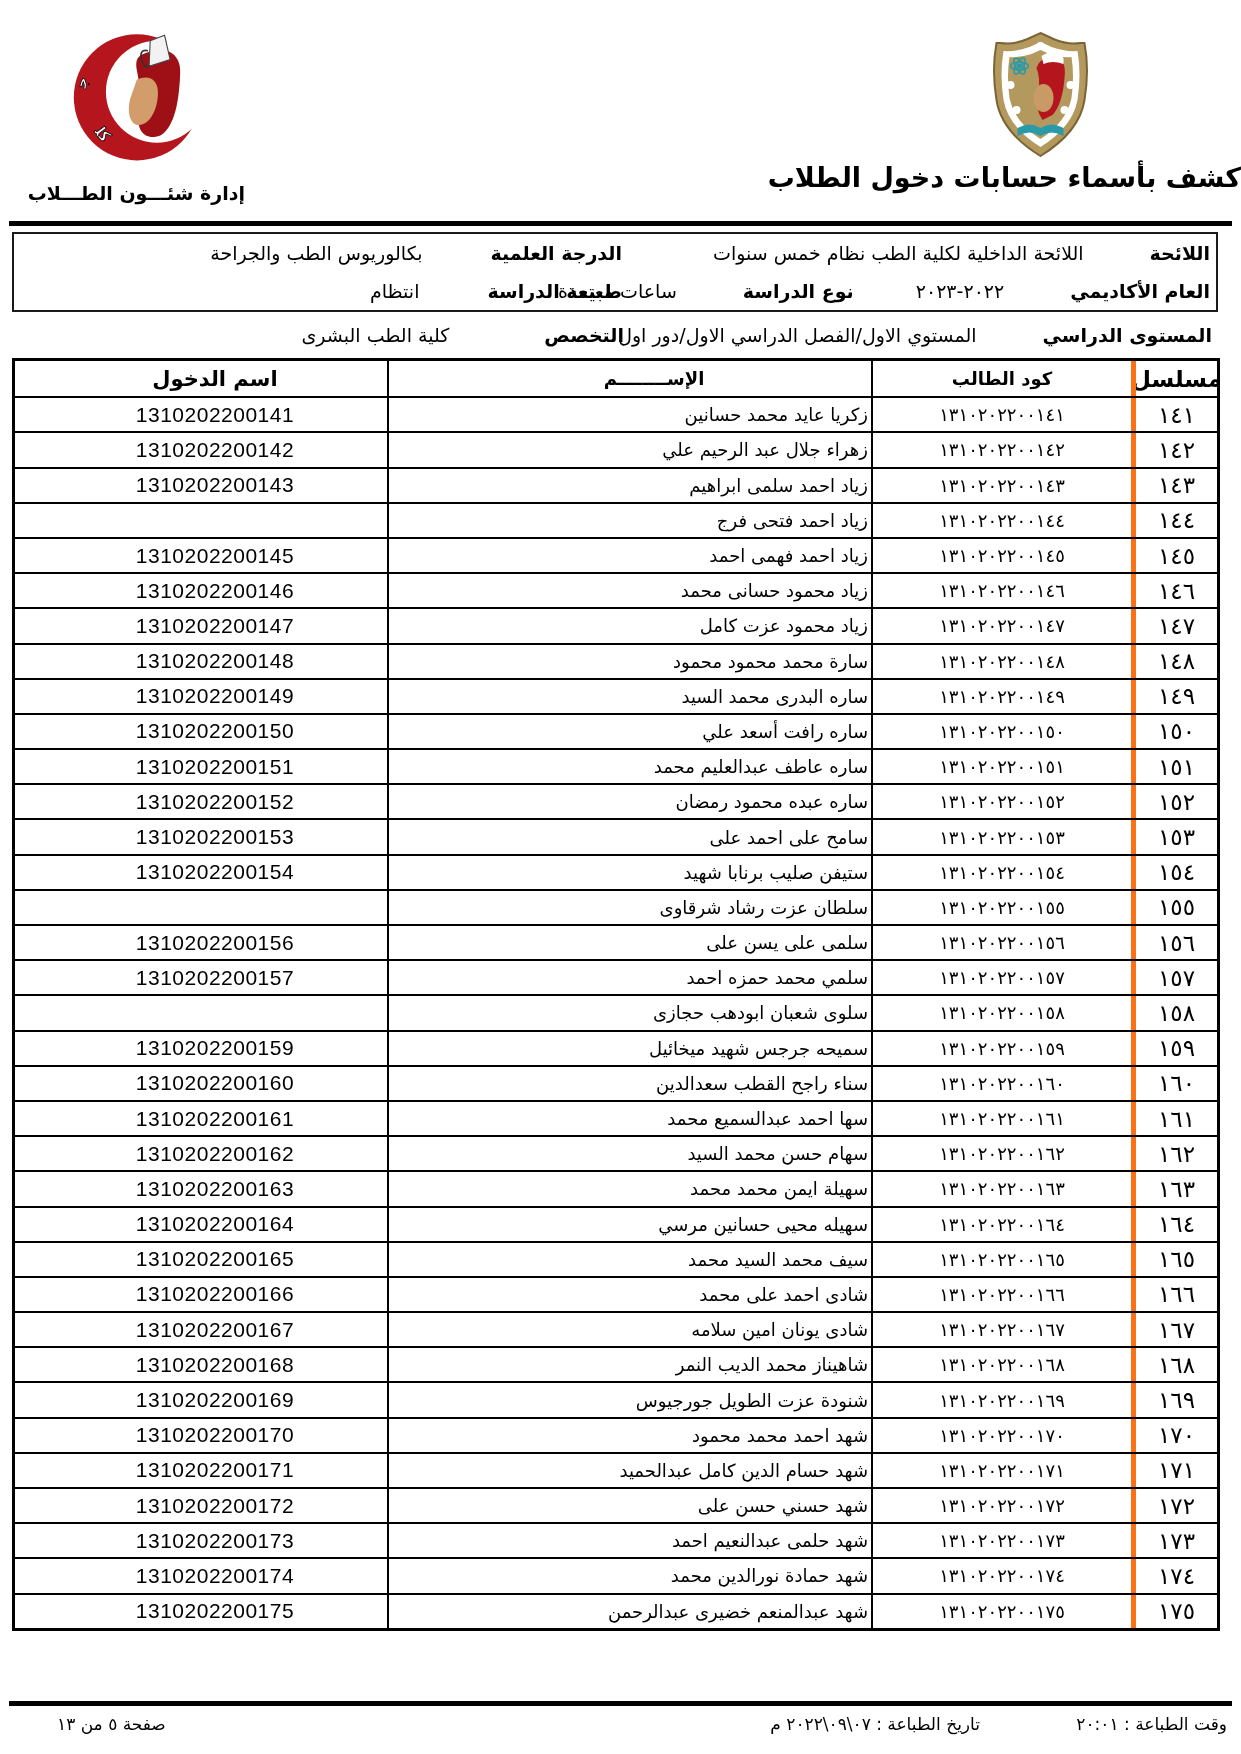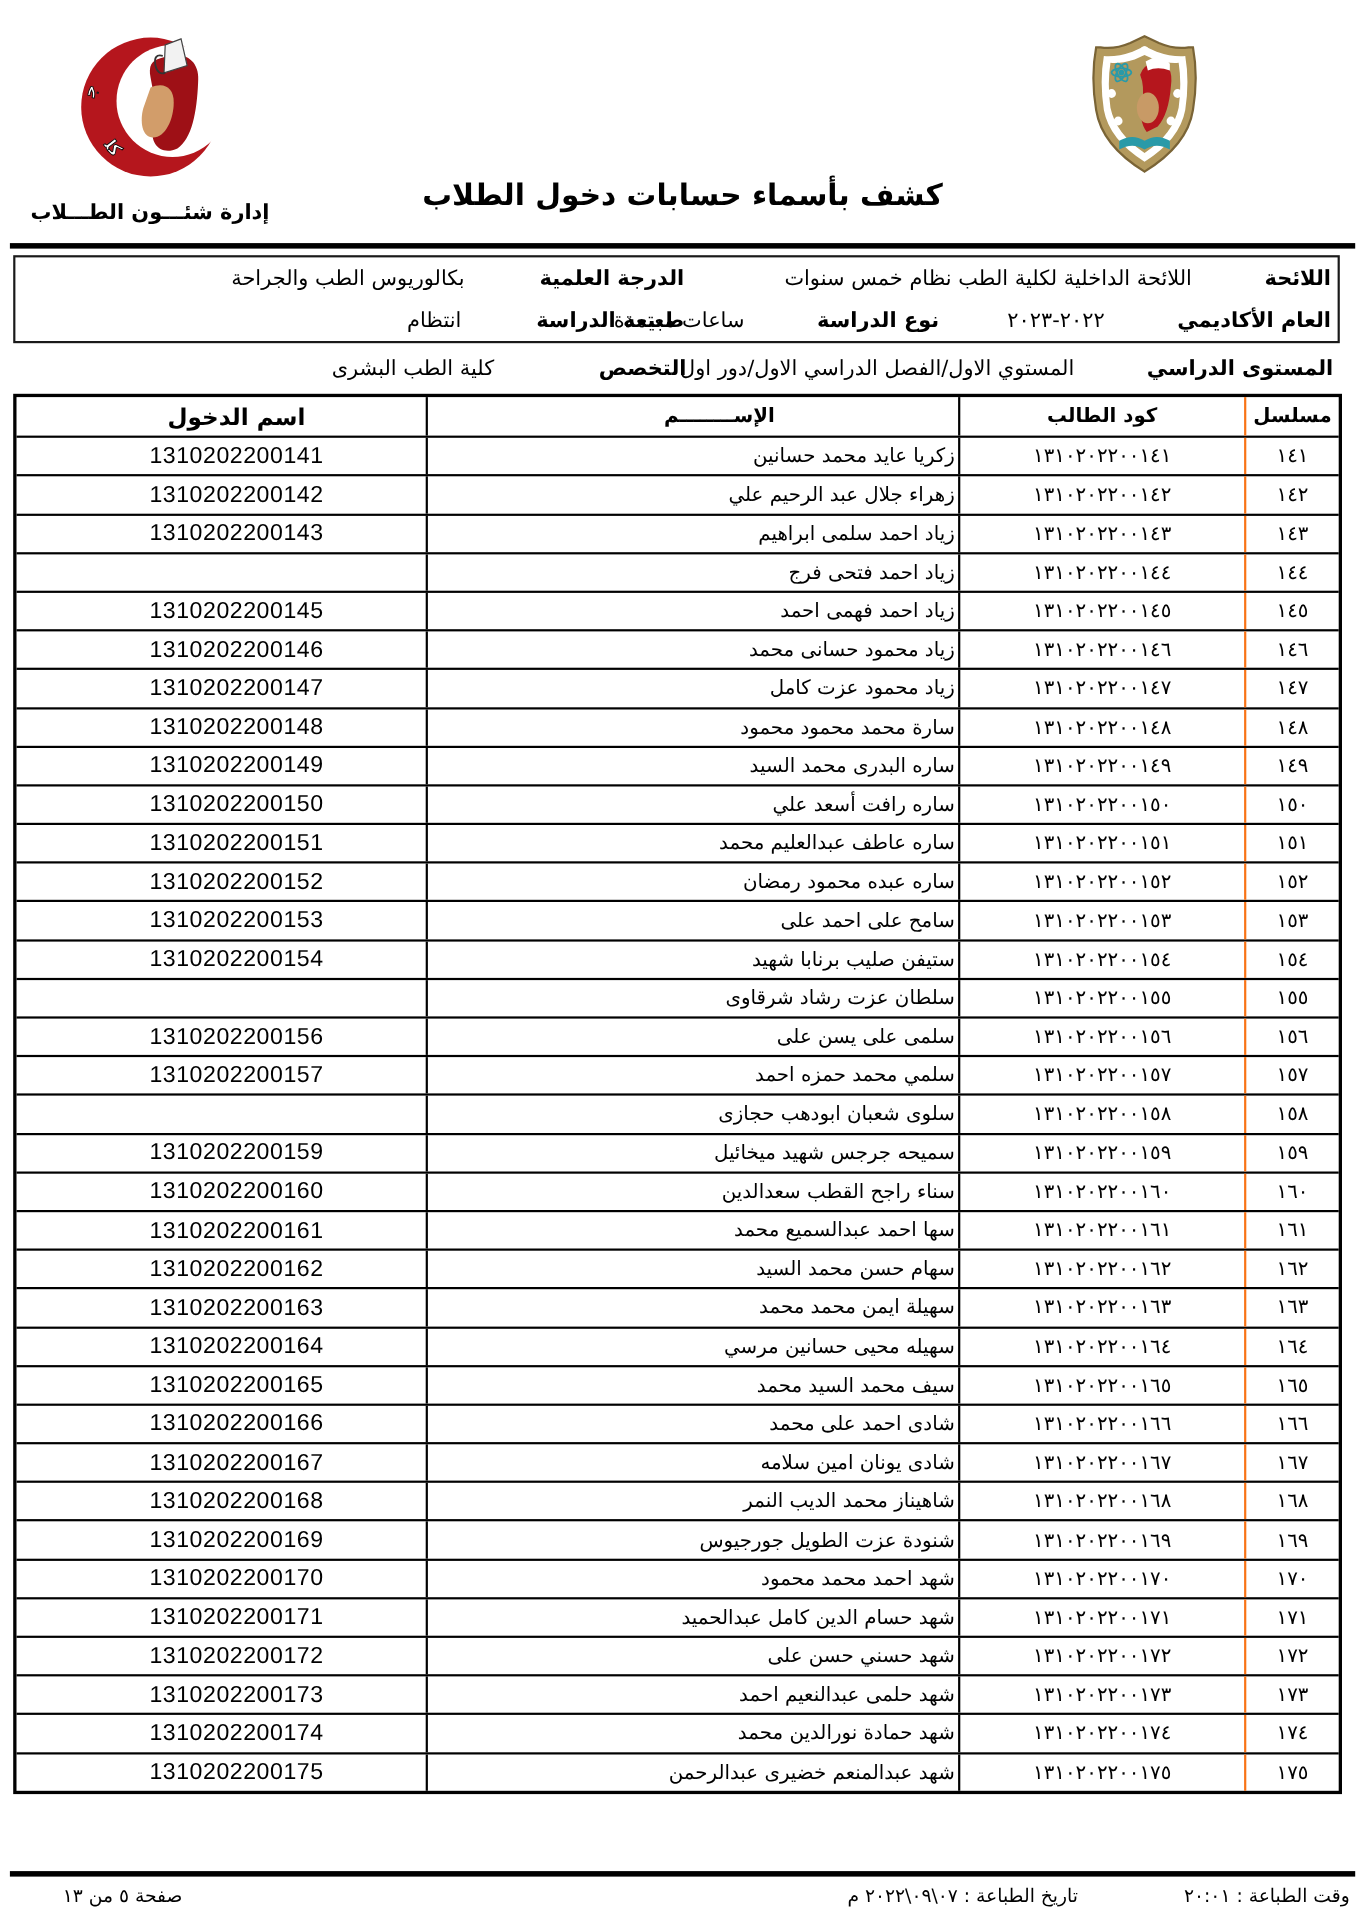--- a/index.html
+++ b/index.html
@@ -2,21 +2,21 @@
 <html lang="ar" dir="rtl"><head>
 <meta charset="utf-8">
 <style>
   html,body{margin:0;padding:0;background:#888;}
   .page{position:relative;width:1241px;height:1754px;background:#ffffff;margin:0 auto;
         font-family:"DejaVu Sans",sans-serif;color:#000;direction:rtl;overflow:hidden;}
   
   .left-logo{position:absolute;left:48px;top:22px;width:190px;text-align:center;}
   .dept-text{position:absolute;left:40px;top:182px;width:205px;
              font-weight:bold;font-size:19px;white-space:nowrap;}
-  .doc-title{position:absolute;left:0;right:0;top:162px;text-align:center;
+  .doc-title{position:absolute;left:0;right:0;top:162px;text-align:right;
              font-weight:bold;font-size:27px;}
   .right-logo{position:absolute;left:983px;top:30px;}
   .topline{position:absolute;left:9px;top:221px;width:1223px;height:5px;background:#000;}
   
   .infobox{position:absolute;left:12px;top:232px;width:1206px;height:80px;
            border:2px solid #1a1a1a;box-sizing:border-box;display:flex;flex-direction:column;
            justify-content:space-evenly;padding:0 6px;}
   .inforow{display:flex;align-items:center;font-size:19px;height:38px;}
   .pair-r{width:588px;display:flex;align-items:center;gap:26px;flex-shrink:0;}
   .pair-l{display:flex;align-items:center;gap:28px;}
@@ -24,21 +24,21 @@
   .val{white-space:nowrap;margin-left:36px;}
   .levelrow{position:absolute;left:12px;top:316px;width:1206px;height:38px;display:flex;
             align-items:center;font-size:19px;padding:0 6px;box-sizing:border-box;}
   .levelrow .pair-l{gap:55px;}
   
   .stable{position:absolute;left:12px;top:358px;width:1208px;border:3px solid #000;
           box-sizing:border-box;background:#fff;}
   .trow{display:flex;height:35.2px;box-sizing:border-box;align-items:stretch;}
   .trow + .trow{border-top:2.5px solid #000;}
   .cell{display:flex;align-items:center;justify-content:center;box-sizing:border-box;overflow:hidden;}
-  .c-serial{width:86px;border-left:2px solid #f97316;font-size:18px;letter-spacing:3px;}
+  .c-serial{width:86px;border-left:5px solid #f97316;font-size:23px;letter-spacing:3px;}
   .c-code{width:260px;border-left:2px solid #000;font-size:18px;letter-spacing:4px;}
   .c-name{width:484px;border-left:2px solid #000;font-size:18px;justify-content:flex-start;
           padding-right:3px;}
   .c-login{flex:1;font-family:"Liberation Sans","DejaVu Sans",sans-serif;font-size:21px;
            letter-spacing:0.5px;direction:ltr;padding-left:28px;}
   .thead{font-weight:bold;font-size:20px;}
   .thead .c-name{justify-content:center;padding-right:0;padding-left:48px;}
   .thead .c-serial,.thead .c-code{letter-spacing:0;}
   
   .footline{position:absolute;left:9px;top:1701px;width:1223px;height:4.5px;background:#000;}

